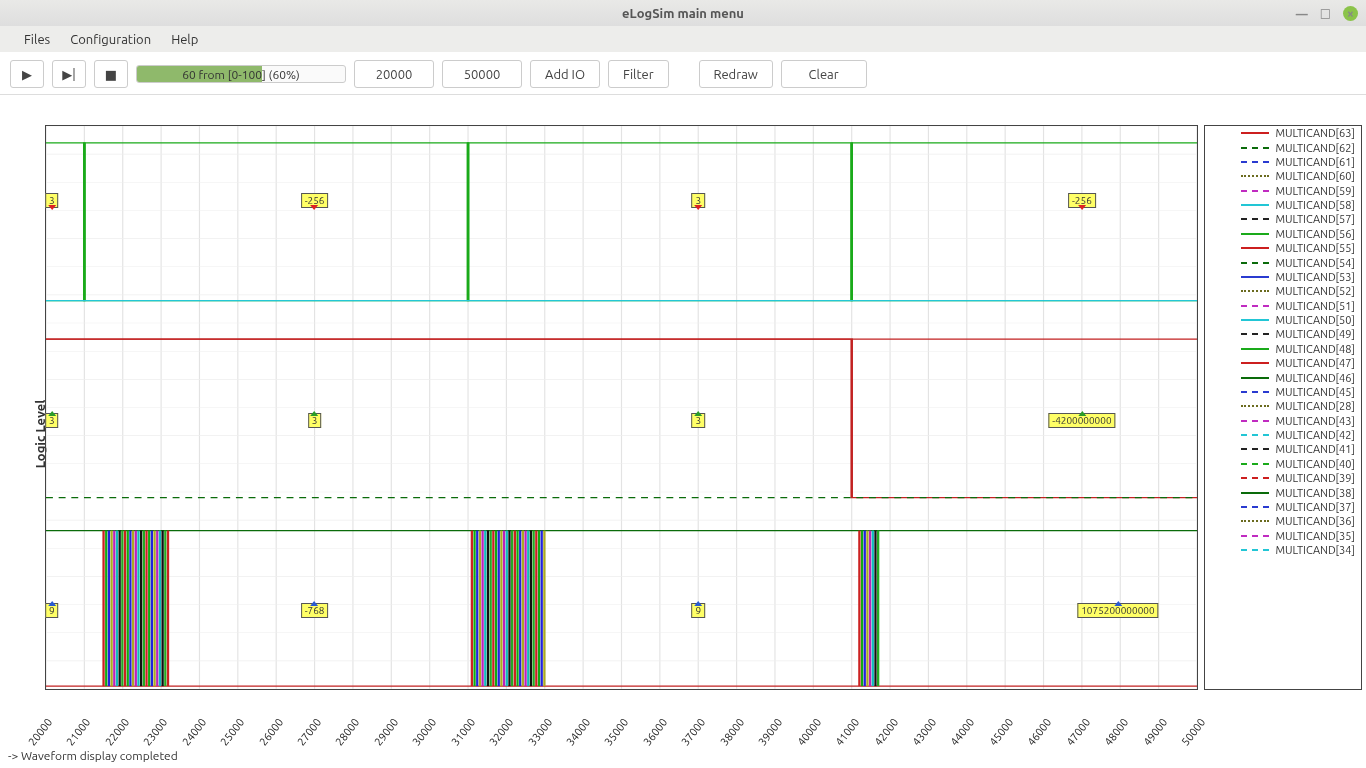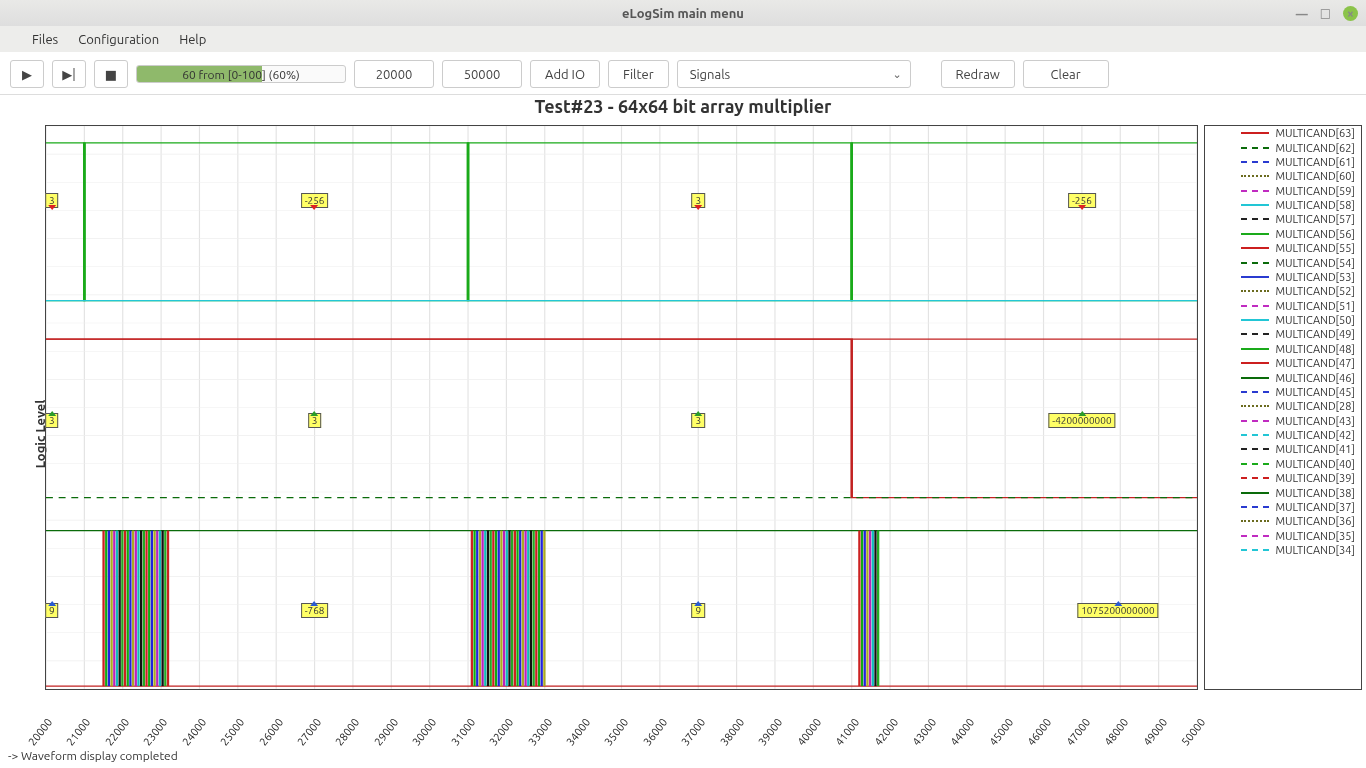--- a/index.html
+++ b/index.html
@@ -5,21 +5,21 @@
 * { margin:0; padding:0; box-sizing:border-box; }
 body { font-family:"Segoe UI","Ubuntu","DejaVu Sans",sans-serif; font-size:13px; color:#333; background:#fff; width:1366px; height:768px; overflow:hidden; }
 
 
 .titlebar { height:26px; background:linear-gradient(#e9e9e7,#dedede); display:flex; align-items:center; justify-content:center; position:relative; font-weight:bold; color:#555; font-size:13px; }
 .titlebar .win-controls { position:absolute; right:8px; display:flex; gap:12px; align-items:center; }
 .win-controls span { font-size:12px; color:#888; cursor:pointer; }
 .win-close { width:15px; height:15px; border-radius:50%; background:#8bc34a; display:inline-flex; align-items:center; justify-content:center; color:#fff; font-size:10px; font-weight:bold; }
 
 
-.menubar { height:26px; background:#ededeb; display:flex; align-items:center; padding:0 24px; gap:4px; color:#333; }
+.menubar { height:26px; background:#ededeb; display:flex; align-items:center; padding:0 16px; gap:4px; color:#333; }
 .menubar .mi { padding:3px 8px; cursor:pointer; }
 
 
 .toolbar { padding:8px 10px 6px; display:flex; gap:8px; align-items:center; border-bottom:1px solid #ddd; }
 .btn, .input { height:28px; border:1px solid #ccc; border-radius:3px; background:#fff; display:flex; align-items:center; justify-content:center; font-size:13px; color:#444; }
 .btn { cursor:pointer; padding:0 14px; }
 .btn.icon { width:34px; padding:0; }
 .input { padding:0 8px; }
 .progress-wrap { width:210px; height:18px; border:1px solid #ccc; border-radius:3px; position:relative; overflow:hidden; background:#fafafa; }
 .progress-fill { position:absolute; left:0; top:0; bottom:0; width:60%; background:#8fb96b; }
@@ -85,31 +85,26 @@
       <span>■</span>
     </div>
   <div class="progress-wrap">
     <div class="progress-fill" style="width: 60%;"></div>
     <div class="progress-label">60 from [0-100] (60%)</div>
   </div>
   <div class="input" style="width:80px">20000</div>
   <div class="input" style="width:80px">50000</div>
   <div class="btn">Add IO</div>
   <div class="btn">Filter</div>
-  <div class="btn signals-sel">
-    <span>Signals</span>
-    <span class="chev">⌄</span>
-  </div>
   <div style="width:14px"></div>
   <div class="btn" style="width:74px">Redraw</div>
   <div class="btn" style="width:86px">Clear</div>
 </div>
 
 <div class="content">
-  <div class="chart-title">Test#23 - 64x64 bit array multiplier</div>
   <div class="plot-region">
     <div class="ylabel">Logic Level</div>
     <div class="plot-frame">
       <svg class="plot-svg" preserveAspectRatio="none" viewBox="0 0 1000 1000">
           <line x1="0" y1="0" x2="0" y2="1000" stroke="#e3e3e3" stroke-width="1"></line>
           <line x1="33.333333333333336" y1="0" x2="33.333333333333336" y2="1000" stroke="#e3e3e3" stroke-width="1"></line>
           <line x1="66.66666666666667" y1="0" x2="66.66666666666667" y2="1000" stroke="#e3e3e3" stroke-width="1"></line>
           <line x1="100" y1="0" x2="100" y2="1000" stroke="#e3e3e3" stroke-width="1"></line>
           <line x1="133.33333333333334" y1="0" x2="133.33333333333334" y2="1000" stroke="#e3e3e3" stroke-width="1"></line>
           <line x1="166.66666666666666" y1="0" x2="166.66666666666666" y2="1000" stroke="#e3e3e3" stroke-width="1"></line>

